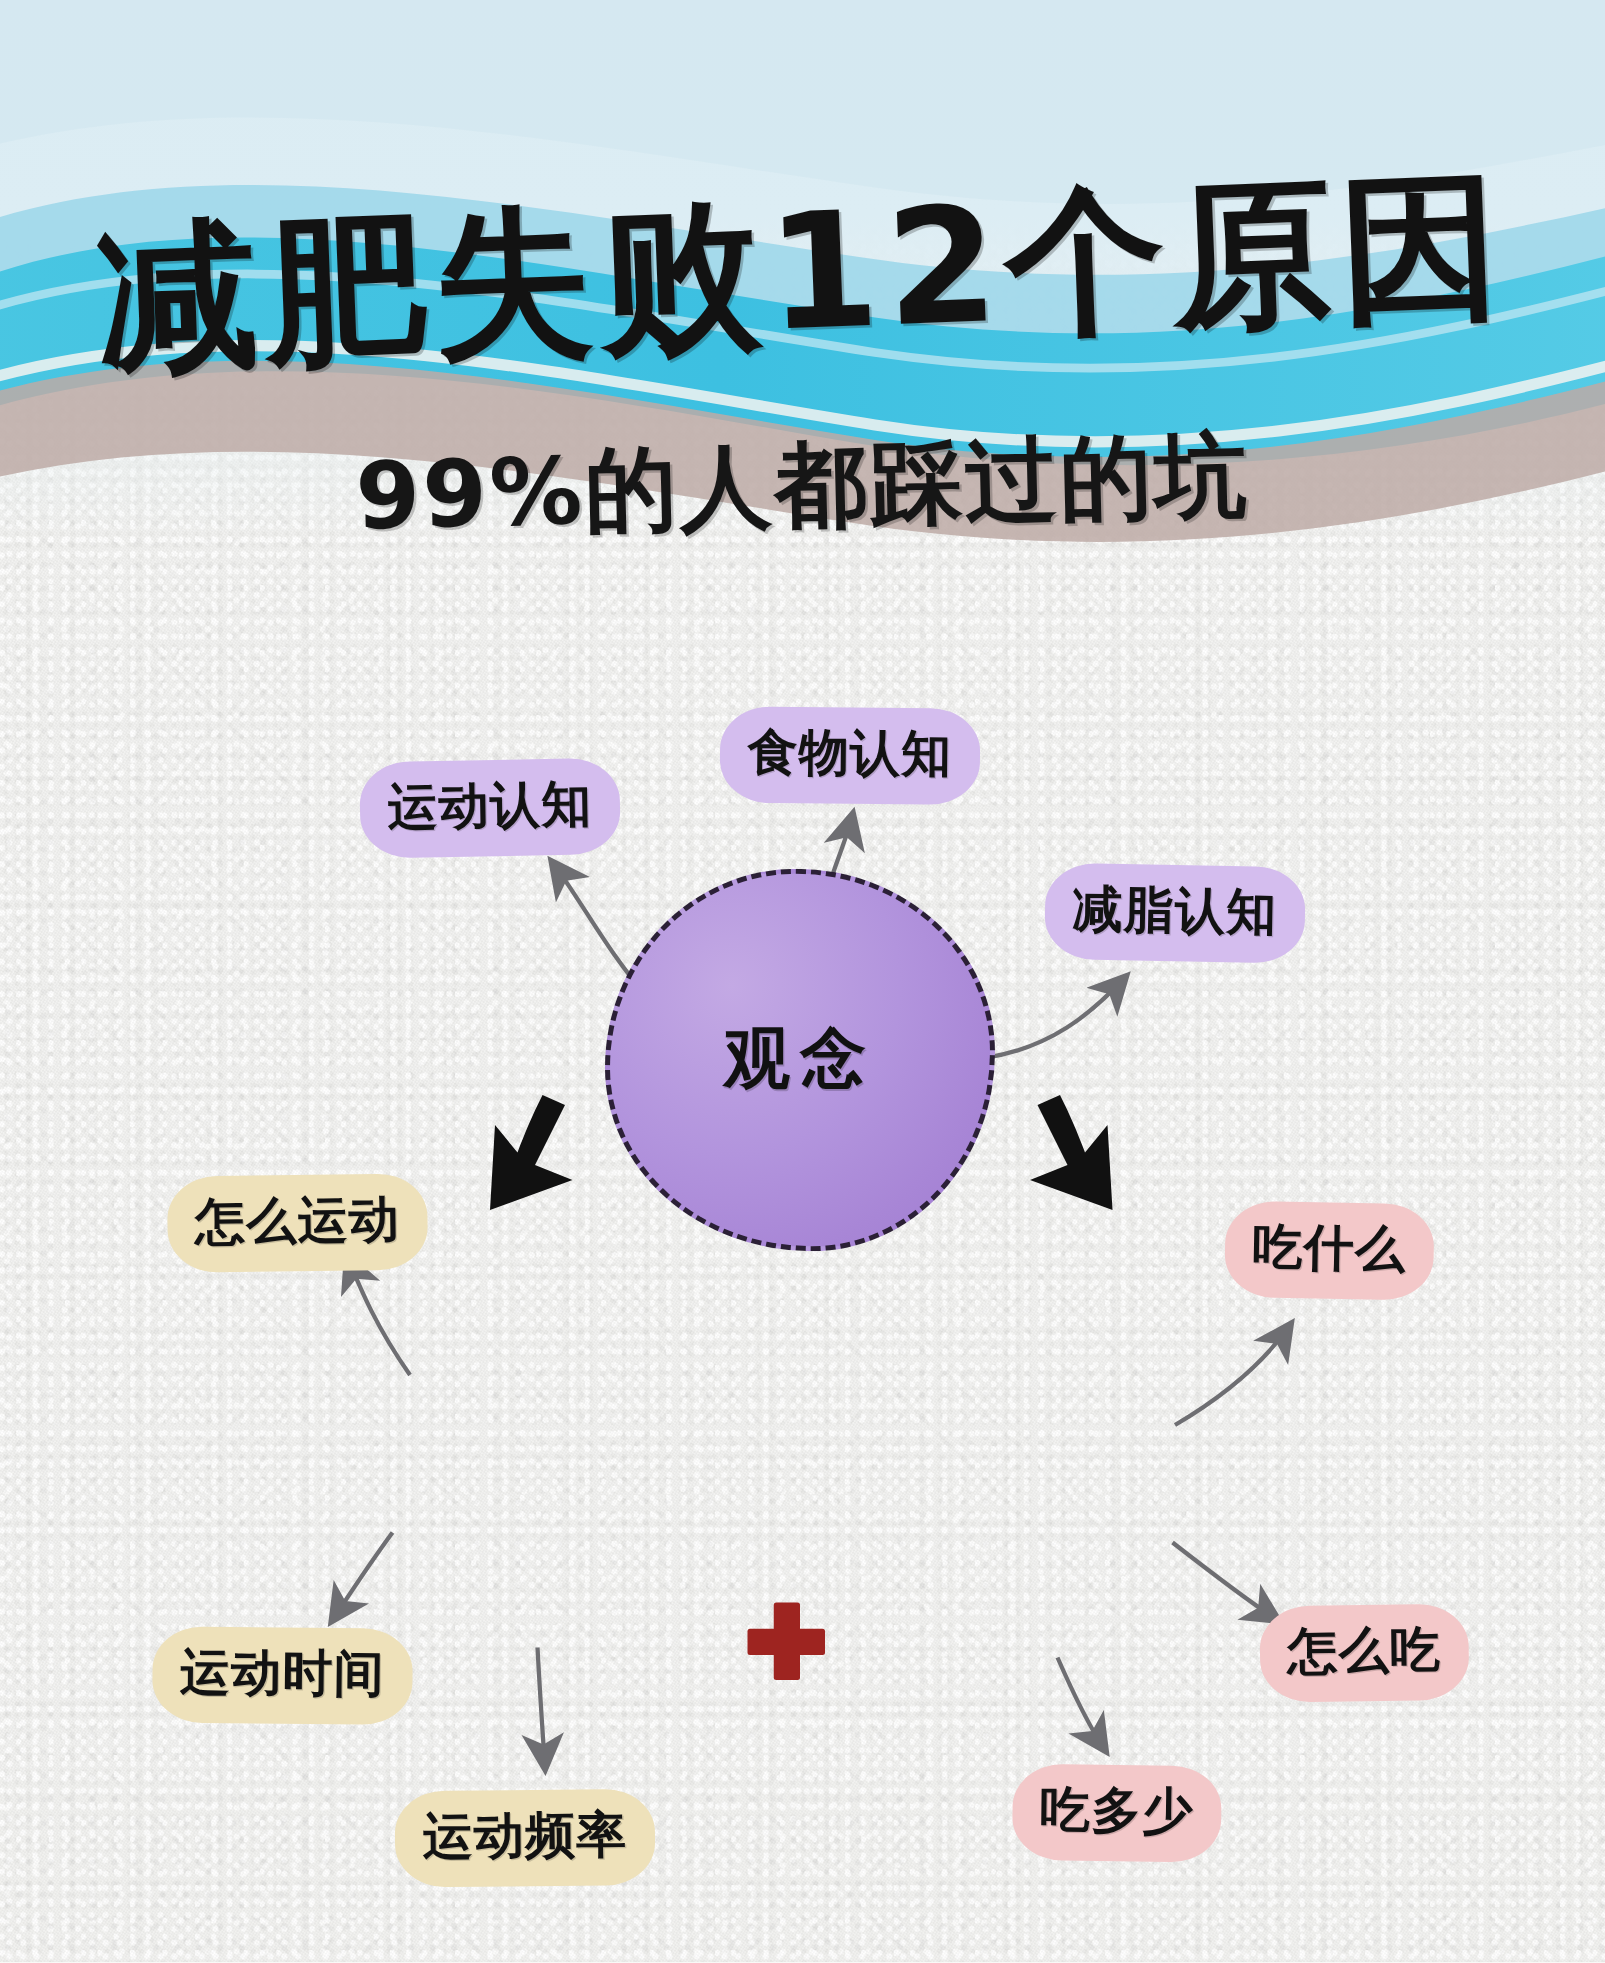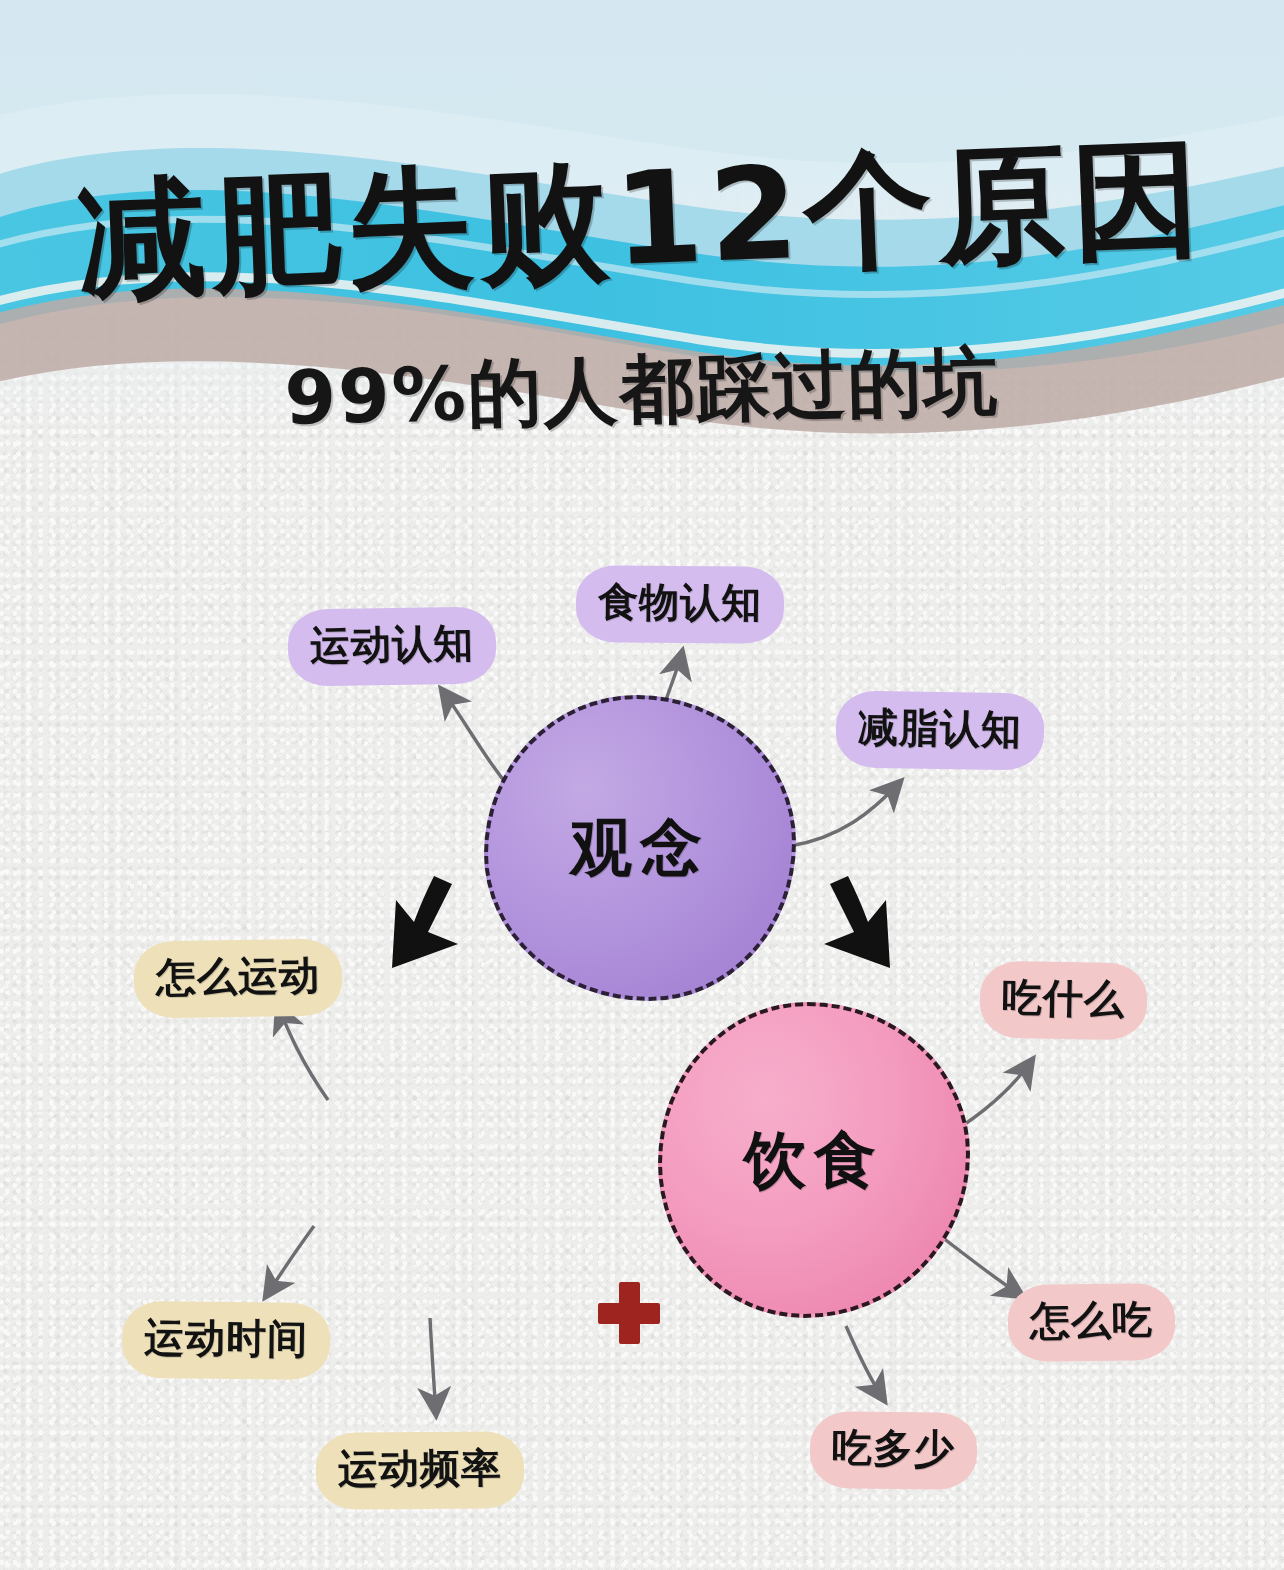--- a/index.html
+++ b/index.html
@@ -106,21 +106,21 @@
     position: absolute;
     border: 4px dashed #201a26;
     display: flex;
     align-items: center;
     justify-content: center;
     box-sizing: border-box;
   }
   .node .node-label {
     font-family: "DejaVu Sans", "Liberation Sans", sans-serif;
     font-weight: 700;
-    font-size: 62px;
+    font-size: 53px;
     letter-spacing: 8px;
     color: #111111;
     text-shadow: 1px 1px 0 rgba(0,0,0,0.18);
   }
 
   
   #node-concept {
     left: 484px; top: 695px;
     width: 312px; height: 306px;
     border-radius: 49% 51% 47% 53% / 52% 48% 52% 48%;
@@ -273,23 +273,20 @@
                  L 868,922
                  C 862,906 856,892 848,876 Z" fill="#111111"></path>
       </g>
     </svg>
 
     <div class="node" id="node-concept">
       <span class="node-label">观念</span>
     </div>
 
 
-    <div class="node" id="node-diet">
-      <span class="node-label">饮食</span>
-    </div>
 
     <div id="plus-sign">
       <div class="bar-h"></div>
       <div class="bar-v"></div>
     </div>
 
     <div class="pill purple" id="pill-sport-cognition">运动认知</div>
 
     <div class="pill purple" id="pill-food-cognition">食物认知</div>
 

